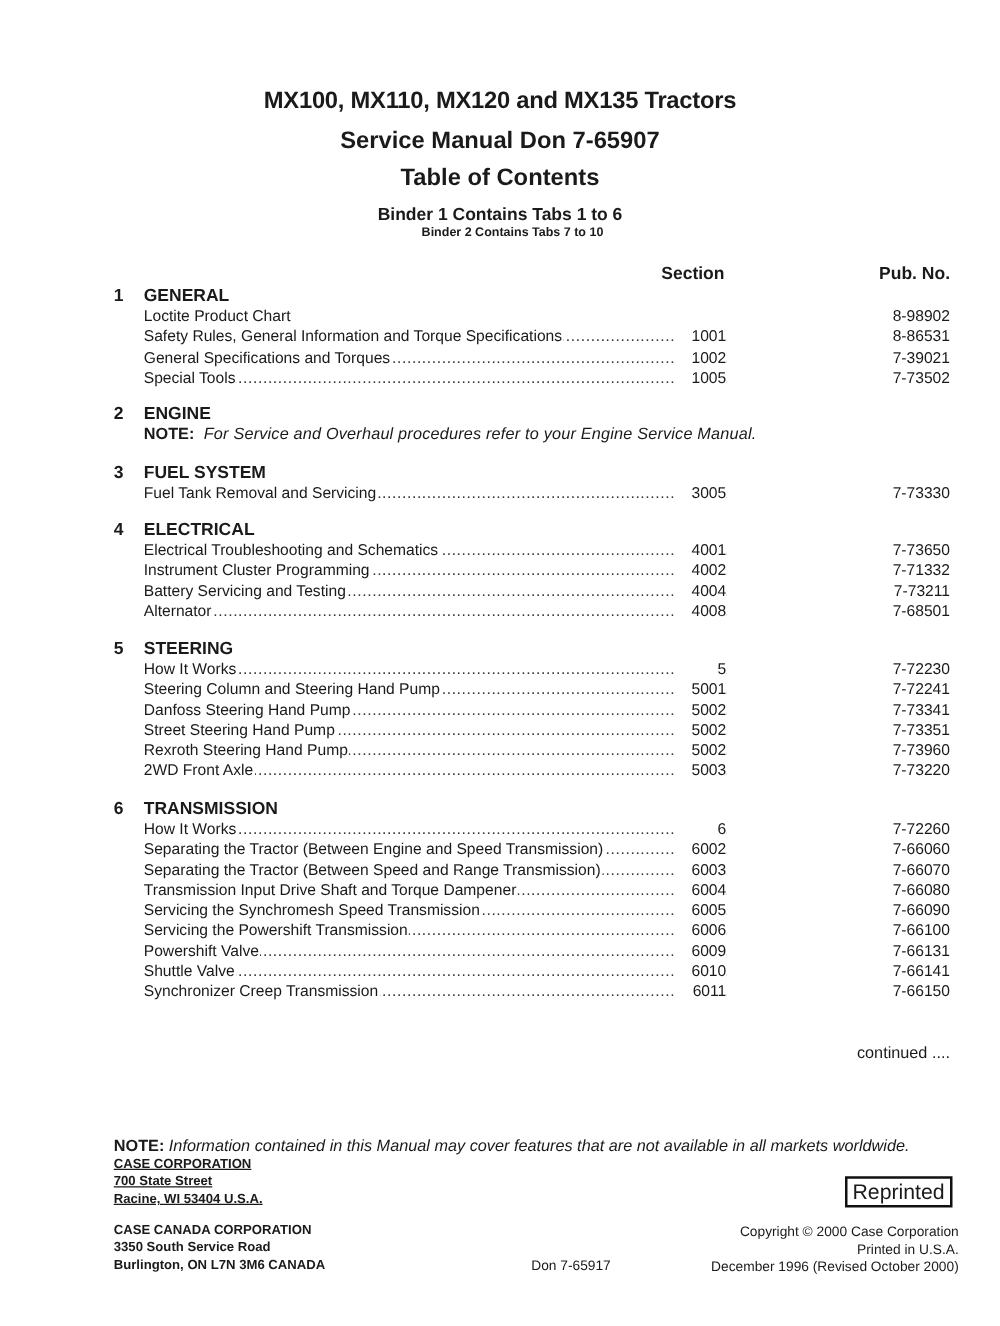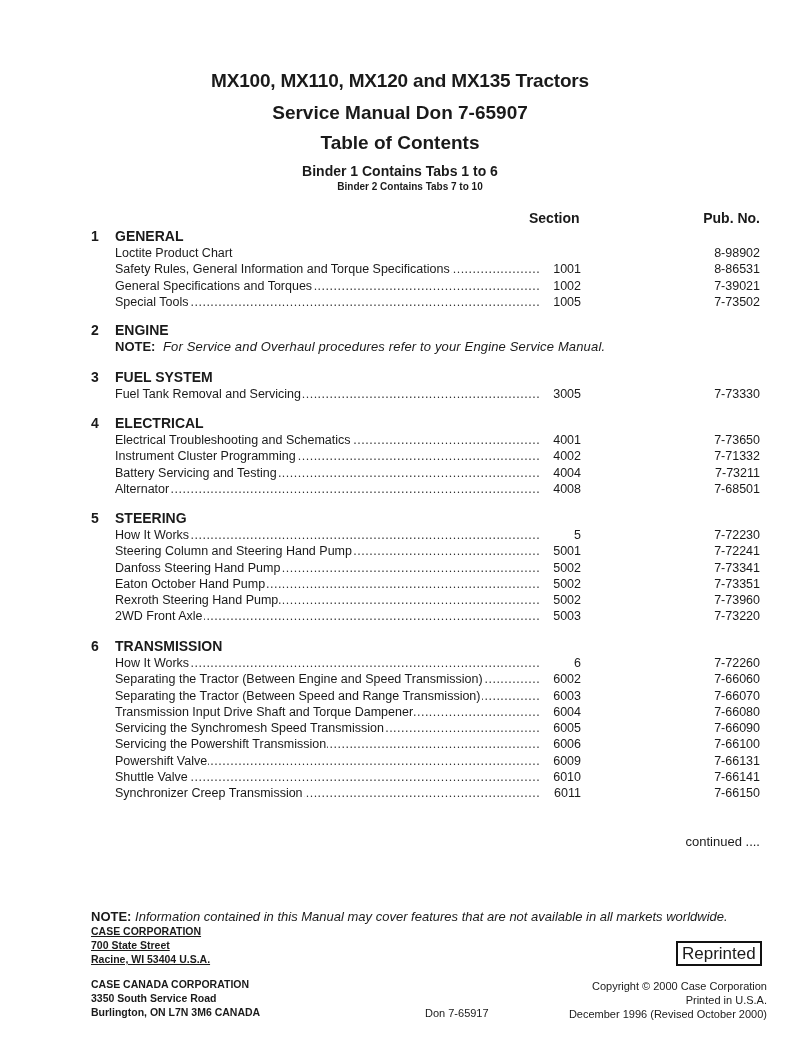--- a/index.html
+++ b/index.html
@@ -162,21 +162,21 @@
       <span class="entry-title"><span class="txt">Steering Column and Steering Hand Pump</span></span>
       <span class="entry-section">5001</span>
       <span class="entry-pub">7-72241</span>
     </div>
     <div class="entry">
       <span class="entry-title"><span class="txt">Danfoss Steering Hand Pump</span></span>
       <span class="entry-section">5002</span>
       <span class="entry-pub">7-73341</span>
     </div>
     <div class="entry">
-      <span class="entry-title"><span class="txt">Eaton October Hand Pump</span></span>
+      <span class="entry-title"><span class="txt">Street Steering Hand Pump</span></span>
       <span class="entry-section">5002</span>
       <span class="entry-pub">7-73351</span>
     </div>
     <div class="entry">
       <span class="entry-title"><span class="txt">Rexroth Steering Hand Pump</span></span>
       <span class="entry-section">5002</span>
       <span class="entry-pub">7-73960</span>
     </div>
     <div class="entry">
       <span class="entry-title"><span class="txt">2WD Front Axle</span></span>

